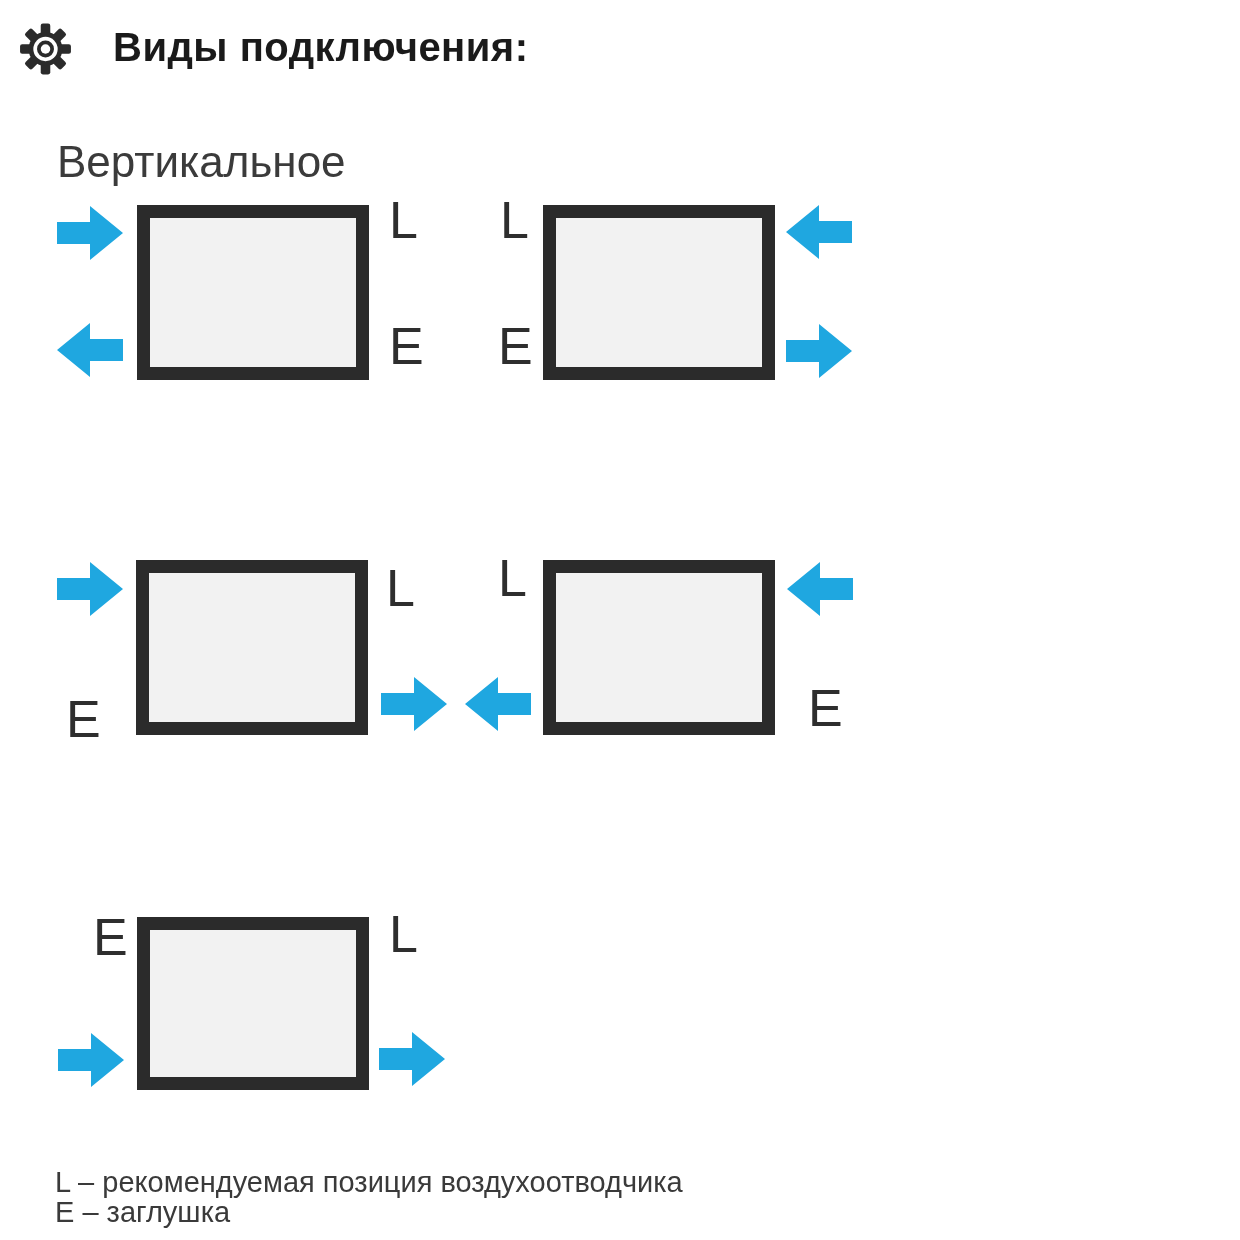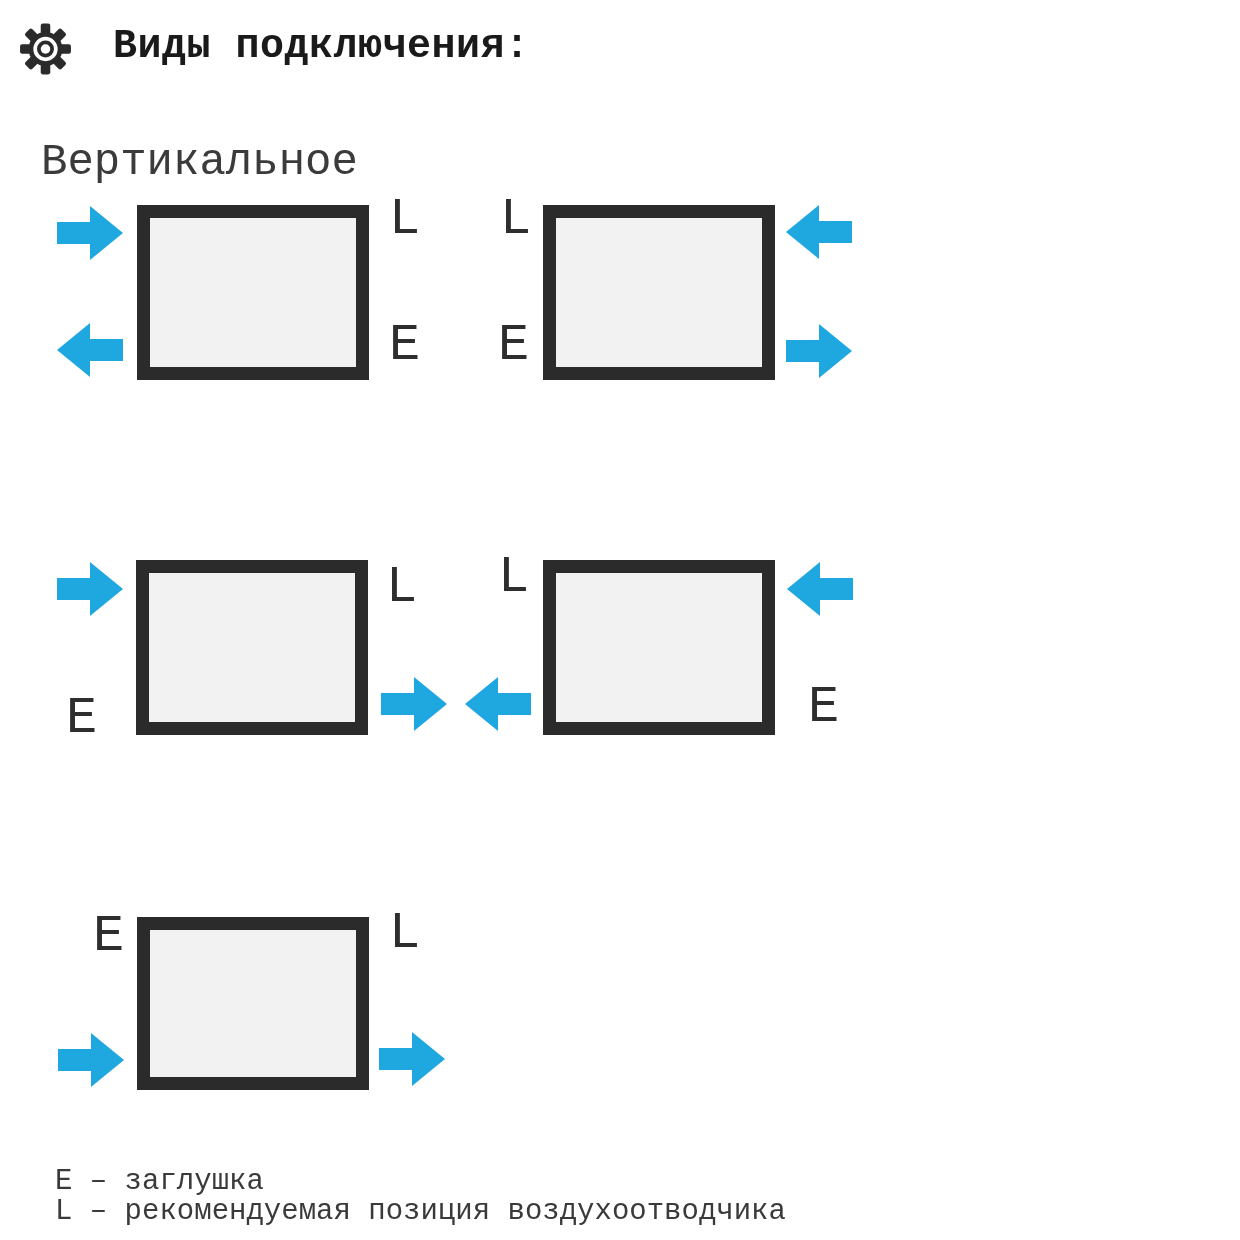--- a/index.html
+++ b/index.html
@@ -7,34 +7,34 @@
     --radiator-border:#2B2B2B;
     --radiator-fill:#F2F2F2;
     --text:#333333;
     --title:#1A1A1A;
   }
   html,body{margin:0;padding:0;background:#ffffff;}
   #page{
     position:relative;
     width:1240px;height:1240px;
     background:#ffffff;
-    font-family:Liberation Mono, monospace;
+    font-family:Liberation Sans, sans-serif;
     overflow:hidden;
   }
   
   .gear{position:absolute;left:19px;top:20px;width:53px;height:58px;color:var(--radiator-border);}
   .gear svg{display:block;width:100%;height:100%;}
   .title{
     position:absolute;left:113px;top:25px;
     font-size:40px;line-height:44px;font-weight:bold;
     color:var(--title);letter-spacing:0.5px;white-space:nowrap;
   }
   
   .sec-label{
-    position:absolute;left:41px;
+    position:absolute;left:57px;
     font-size:44px;line-height:44px;font-weight:400;
     color:#3B3B3B;white-space:nowrap;
   }
   
   .rad{
     position:absolute;width:232px;height:175px;
     box-sizing:border-box;
     border:13px solid var(--radiator-border);
     background:var(--radiator-fill);
   }
@@ -159,17 +159,17 @@
         <use href="#arrow-right-shape"></use>
       </svg>
     </span>
   <span class="arrow" style="left:379px;top:1032px">
       <svg viewBox="0 0 66 54">
         <use href="#arrow-right-shape"></use>
       </svg>
     </span>
 
   <div class="legend">
+    <div>L – рекомендуемая позиция воздухоотводчика</div>
     <div>E – заглушка</div>
-    <div>L – рекомендуемая позиция воздухоотводчика</div>
   </div>
 
 </div>
 
 </body></html>

